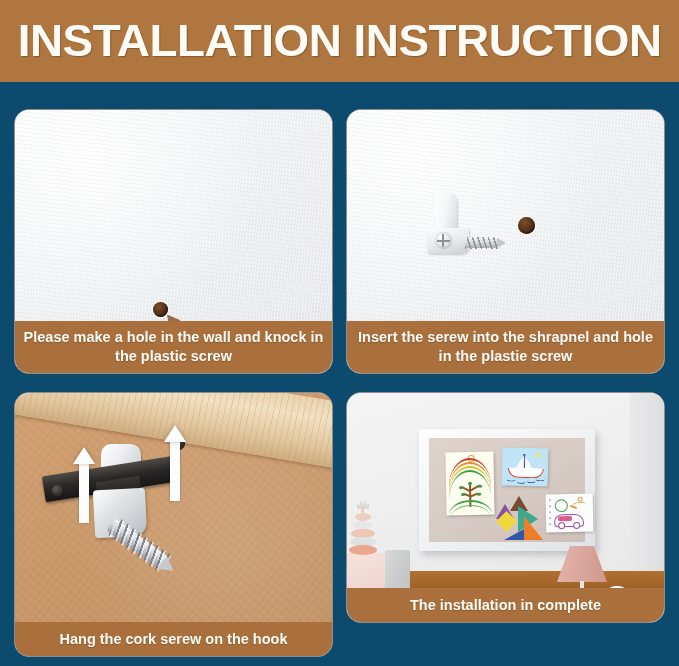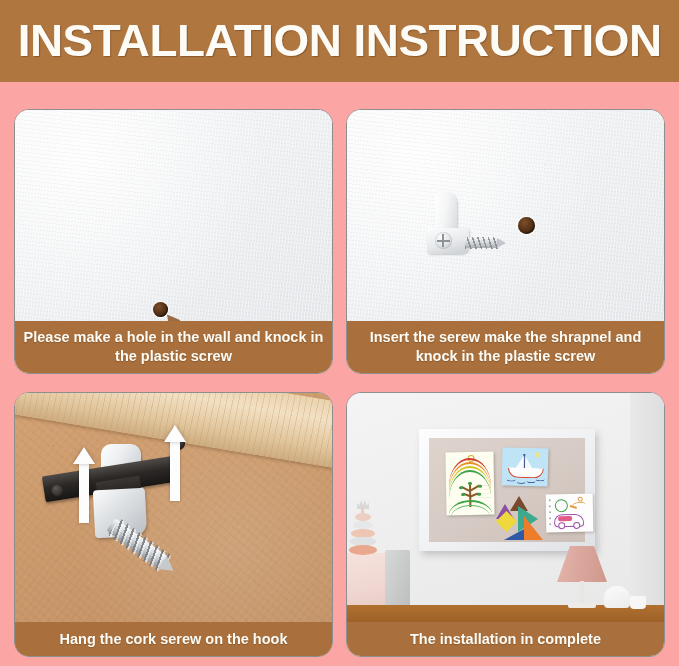--- a/index.html
+++ b/index.html
@@ -10,21 +10,21 @@
     width: 679px;
     height: 666px;
     background: #ffffff;
     font-family: "Liberation Sans", sans-serif;
     overflow: hidden;
   }
   .page {
     position: relative;
     width: 679px;
     height: 666px;
-    background: #fca5a5;
+    background: #0c4a6e;
   }
 
   
   .header {
     position: absolute;
     left: 0;
     top: 0;
     width: 679px;
     height: 82px;
     background: #b0763f;
@@ -57,21 +57,21 @@
     height: 265px;
     border: 1px solid #8e8e8e;
     border-radius: 15px;
     overflow: hidden;
     background: #f1f2f3;
     box-sizing: border-box;
   }
   .p1 { left: 0;     top: 0; }
   .p2 { left: 332px; top: 0; }
   .p3 { left: 0;     top: 283px; height: 265px; }
-  .p4 { left: 332px; top: 283px; height: 265px; }
+  .p4 { left: 332px; top: 283px; height: 231px; }
 
   .scene {
     position: absolute;
     left: 0; top: 0;
     width: 100%;
     height: 100%;
   }
 
   .caption {
     position: absolute;
@@ -733,21 +733,21 @@
         <div class="bracket-flag"></div>
         <div class="bracket-plate"></div>
         <div class="screw-head"></div>
         <div class="screw-cross"></div>
         <div class="screw-cross2"></div>
         <div class="screw-shank"></div>
         <div class="screw-thread"></div>
         <div class="screw-tip"></div>
         <div class="hole"></div>
       </div>
-      <div class="caption two-line">Insert the serew make the shrapnel and knock in the plastie screw</div>
+      <div class="caption two-line">Insert the serew into the shrapnel and hole in the plastie screw</div>
     </div>
 
     <div class="panel p3">
       <div class="scene">
         <div class="cork"></div>
         <div class="cork-grain"></div>
         <div class="wood-edge"></div>
         <div class="wood-strip"></div>
         <div class="silver-tab"></div>
         <div class="black-bracket"></div>

